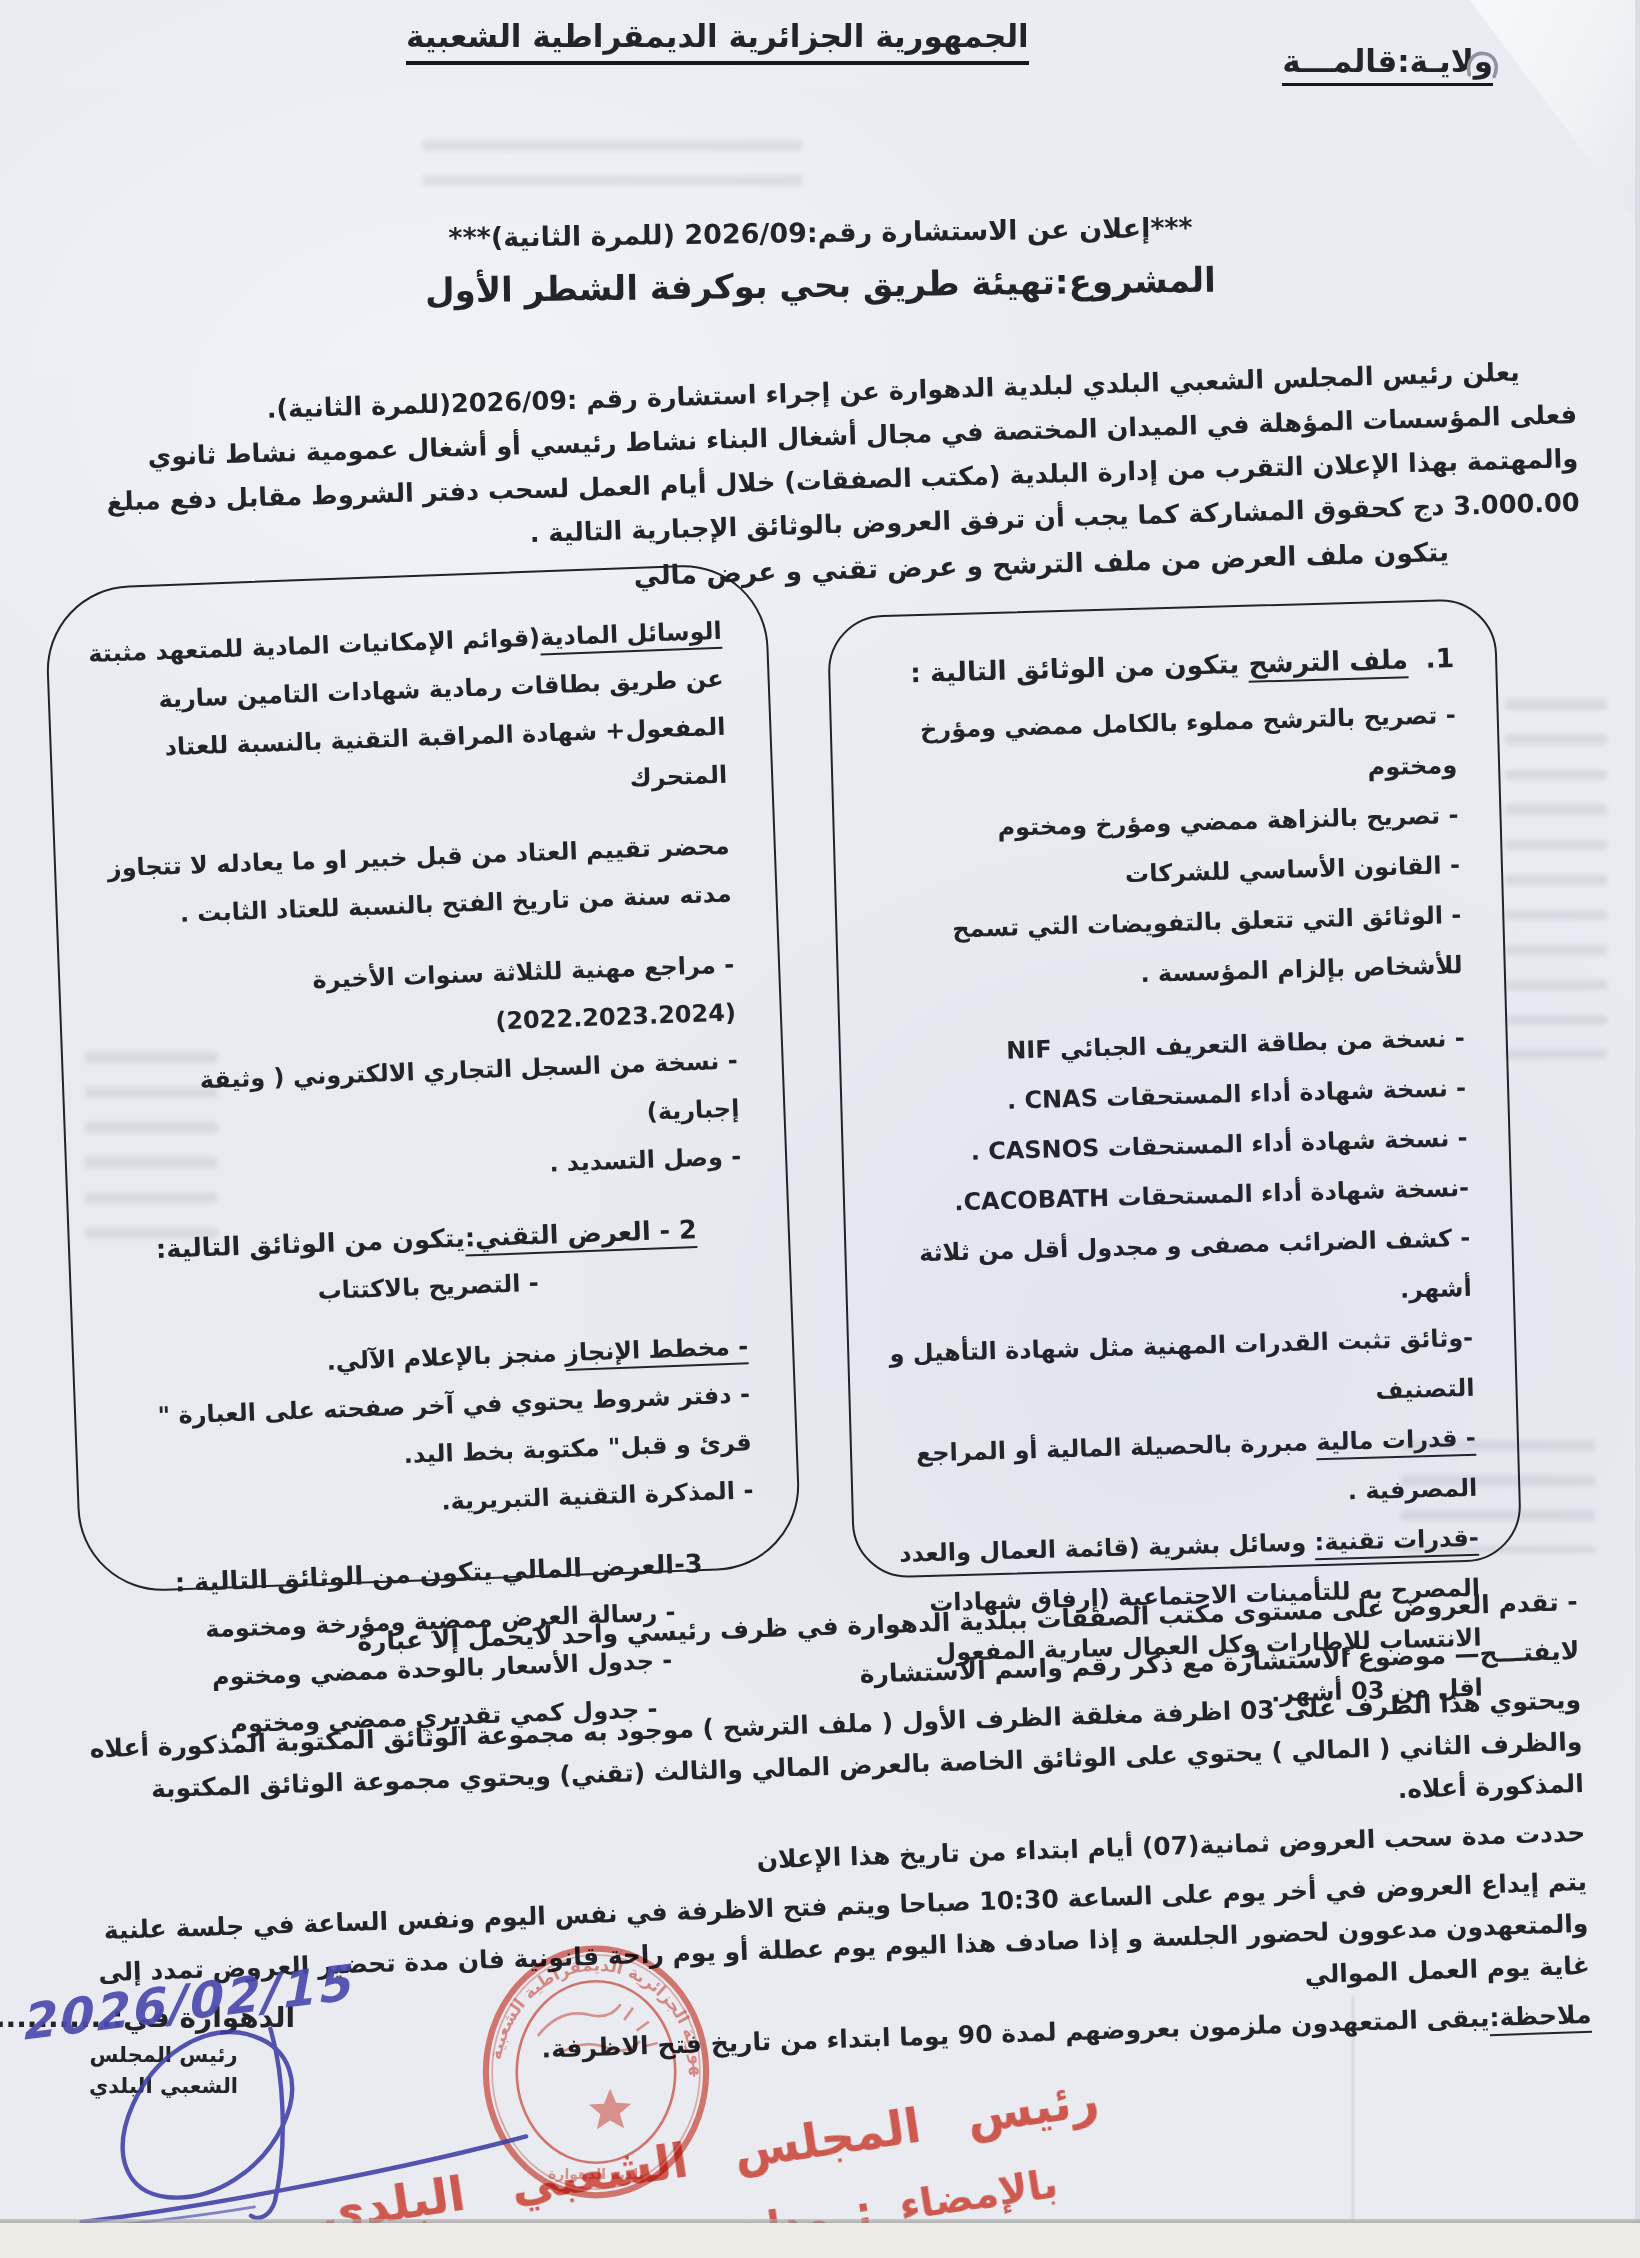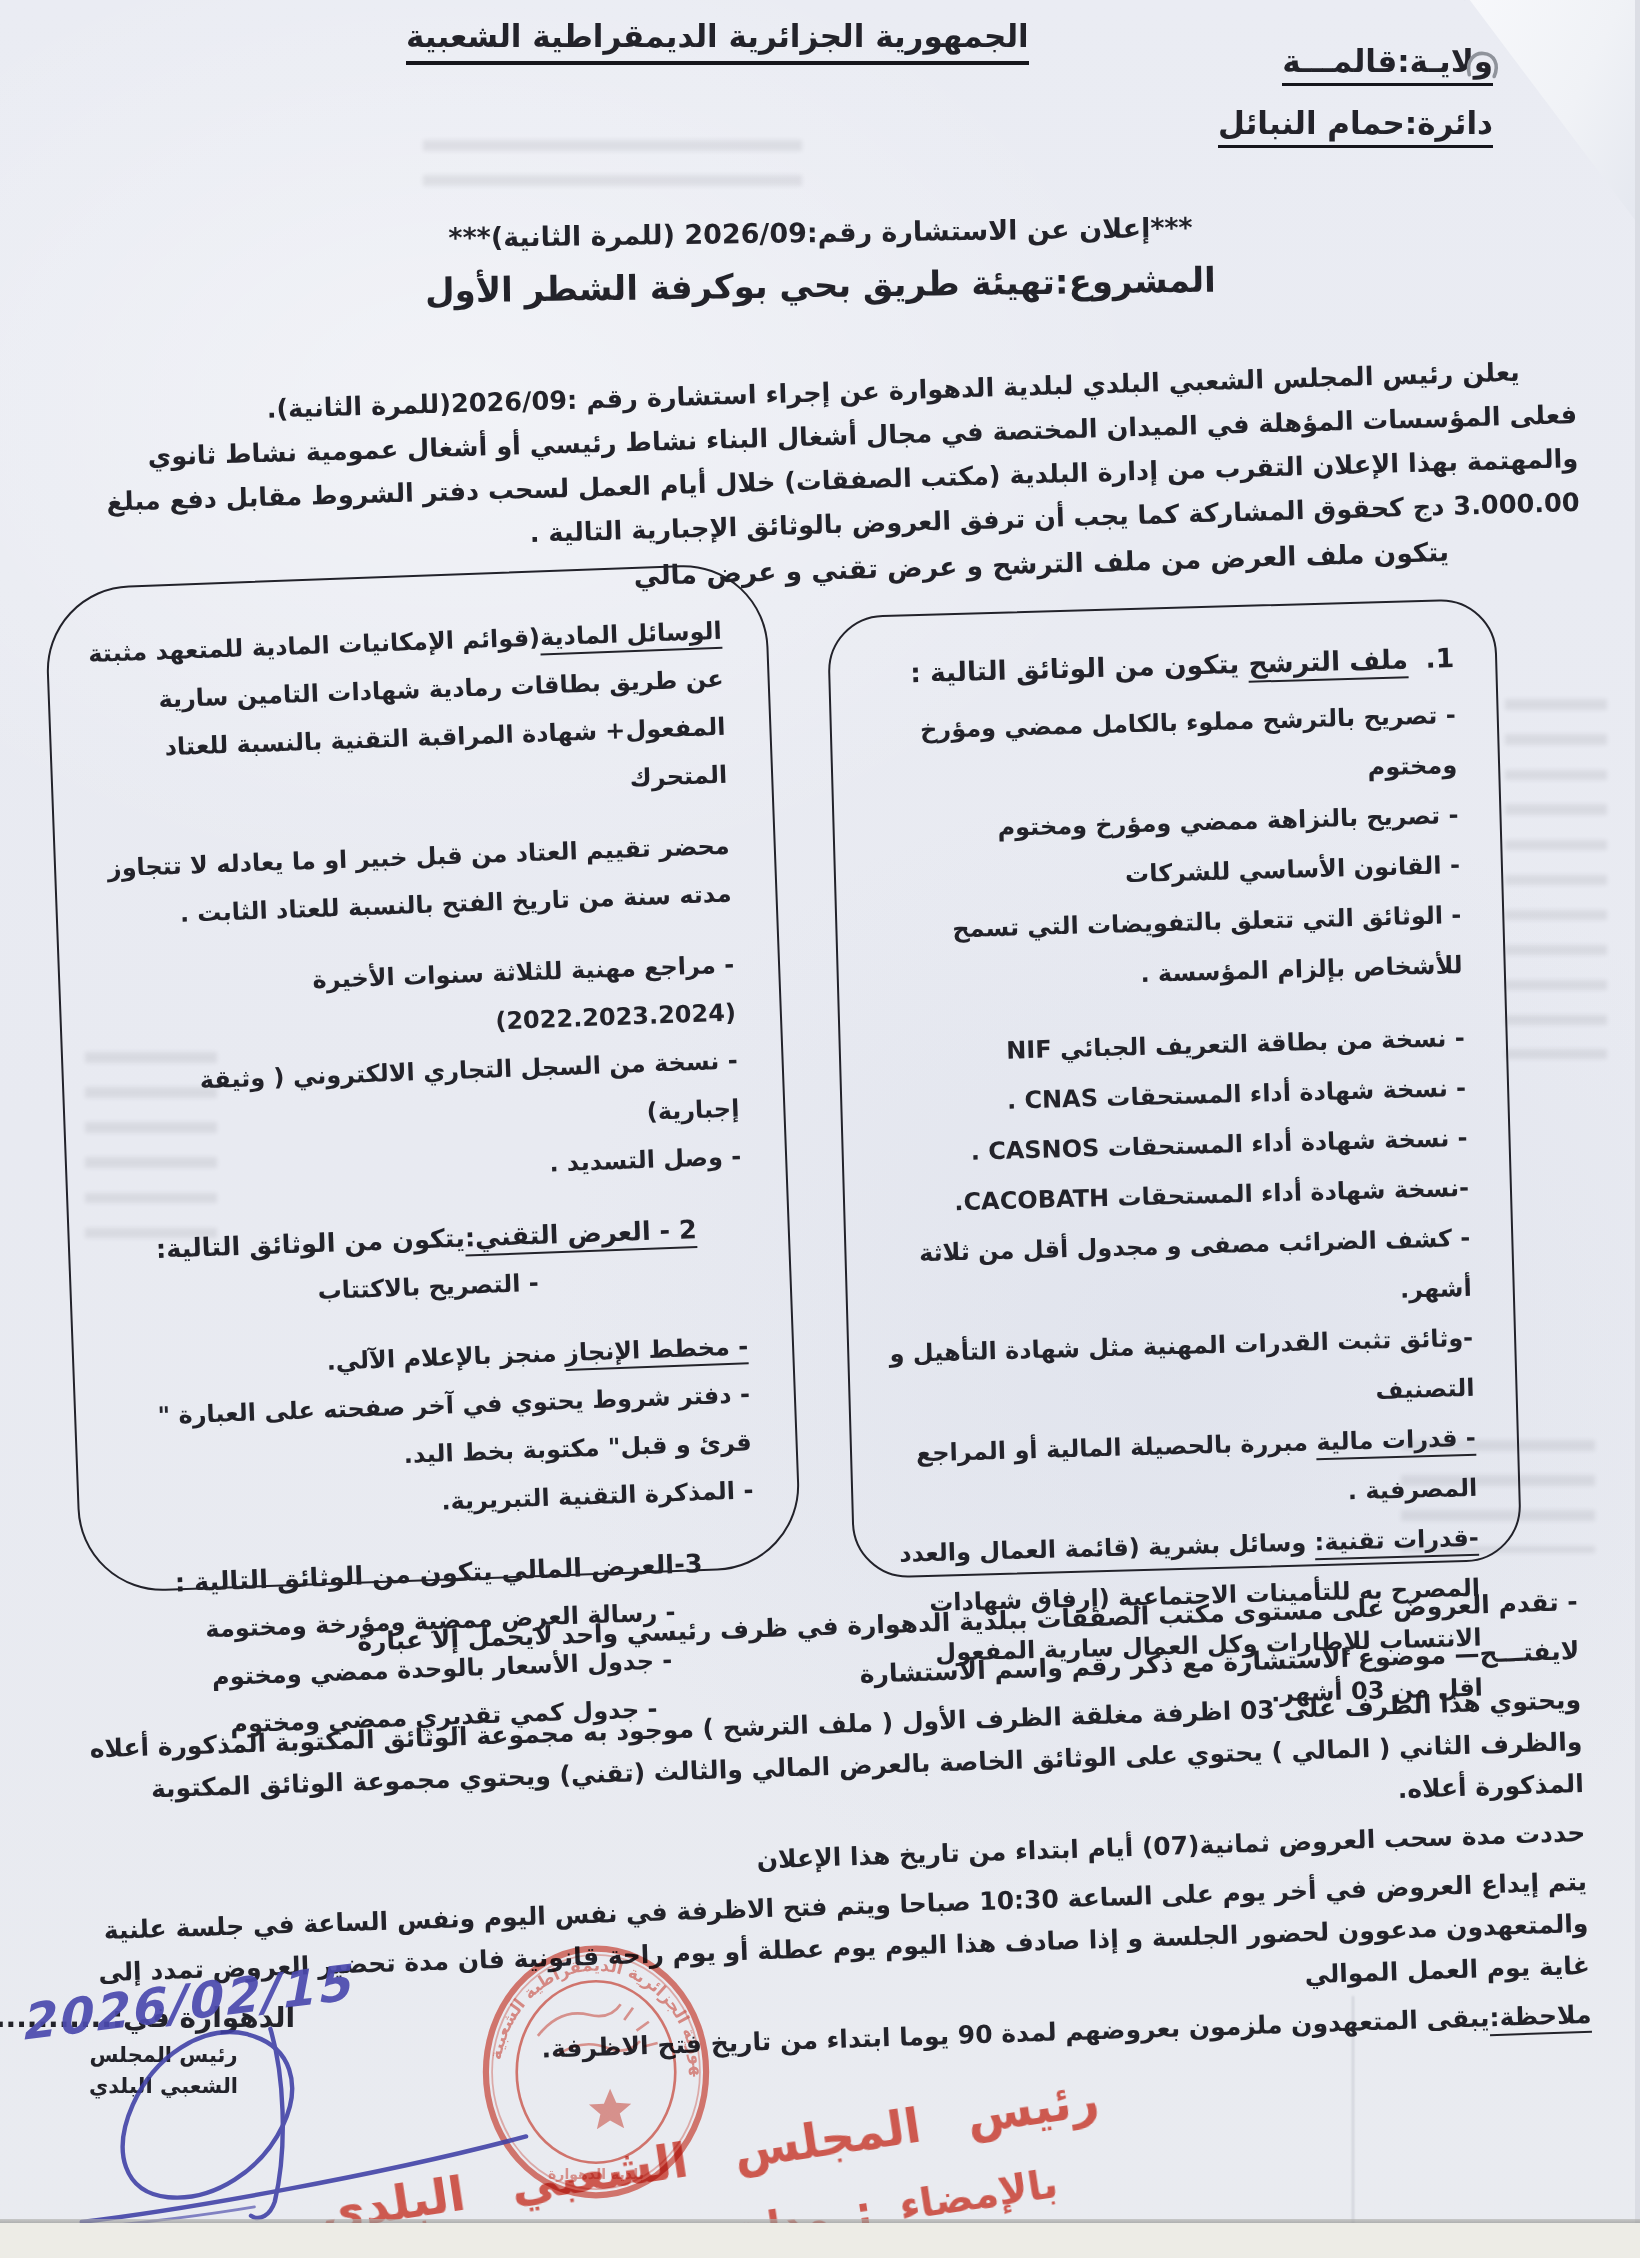--- a/index.html
+++ b/index.html
@@ -129,21 +129,20 @@
   <div class="bleed" style="left:85px; top:1041px; width:132px; height:221px;"></div>
   <div class="bleed" style="left:1401px; top:1429px; width:194px; height:124px;"></div>
   <div class="crease"></div>
 
   <div class="txt country-title">
     <span class="u-line">الجمهورية الجزائرية الديمقراطية الشعبية</span>
   </div>
 
   <div class="txt admin-block">
     <div class="line"><span>ولايـة:قالمـــة</span></div>
-    <div class="line"><span>دائرة:حمام النبائل</span></div>
   </div>
 
   <div class="txt announce-line">***إعلان عن الاستشارة رقم:2026/09 (للمرة الثانية)***</div>
   <div class="txt project-line">المشروع:تهيئة طريق بحي بوكرفة الشطر الأول</div>
 
   <div class="txt main-paras">
     <p class="p1">يعلن رئيس المجلس الشعبي البلدي لبلدية الدهوارة عن إجراء استشارة رقم :2026/09(للمرة الثانية).</p>
     <p class="p2">فعلى المؤسسات المؤهلة في الميدان المختصة في مجال أشغال البناء نشاط رئيسي أو أشغال عمومية نشاط ثانوي والمهتمة بهذا الإعلان التقرب من إدارة البلدية (مكتب الصفقات) خلال أيام العمل لسحب دفتر الشروط مقابل دفع مبلغ 3.000.00 دج كحقوق المشاركة كما يجب أن ترفق العروض بالوثائق الإجبارية التالية .</p>
     <p class="offer">يتكون ملف العرض من ملف الترشح و عرض تقني و عرض مالي</p>
   </div>

